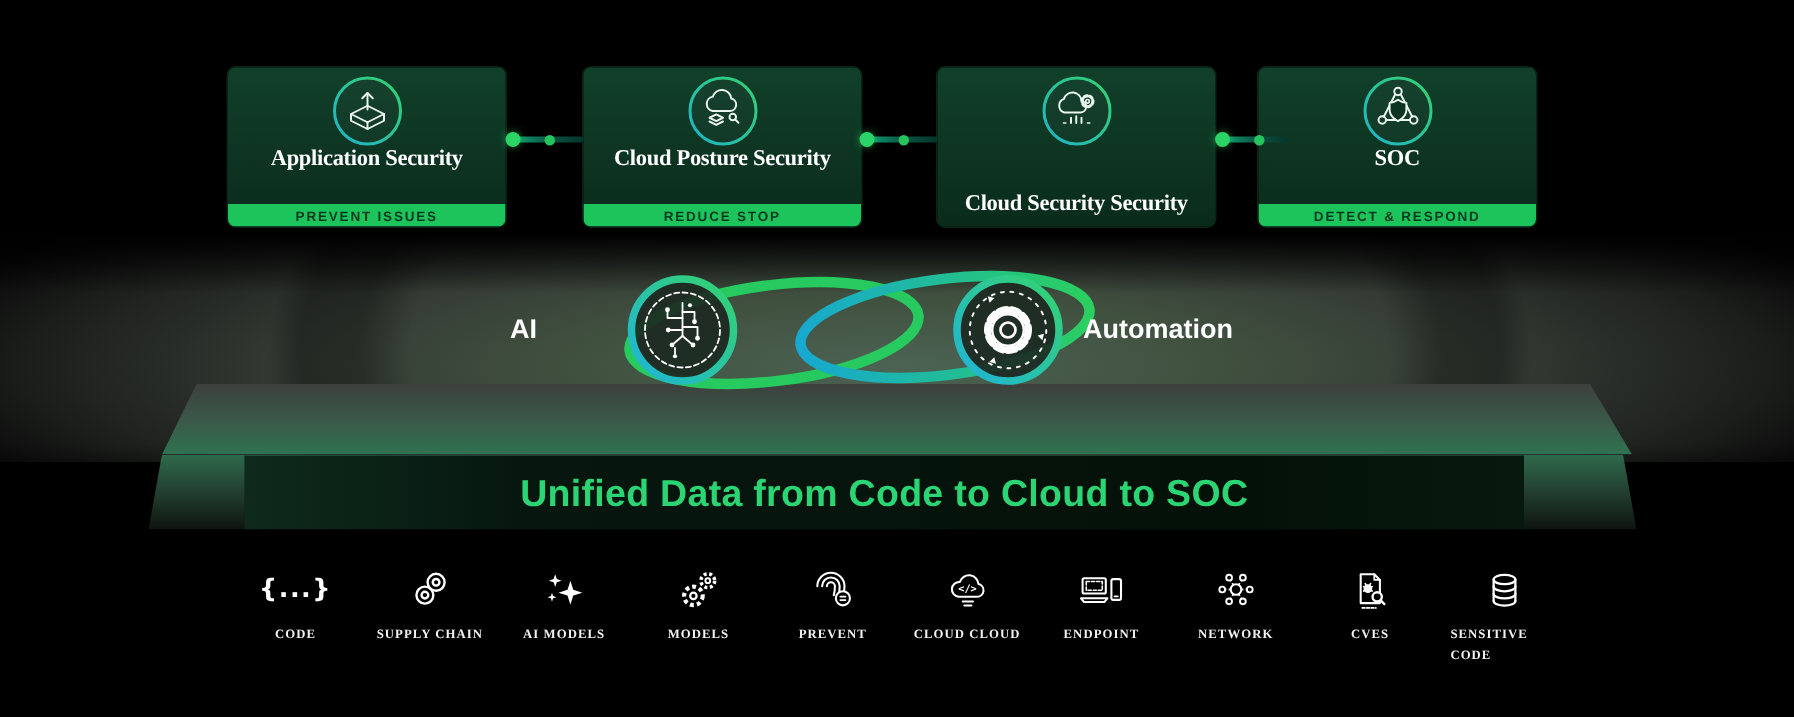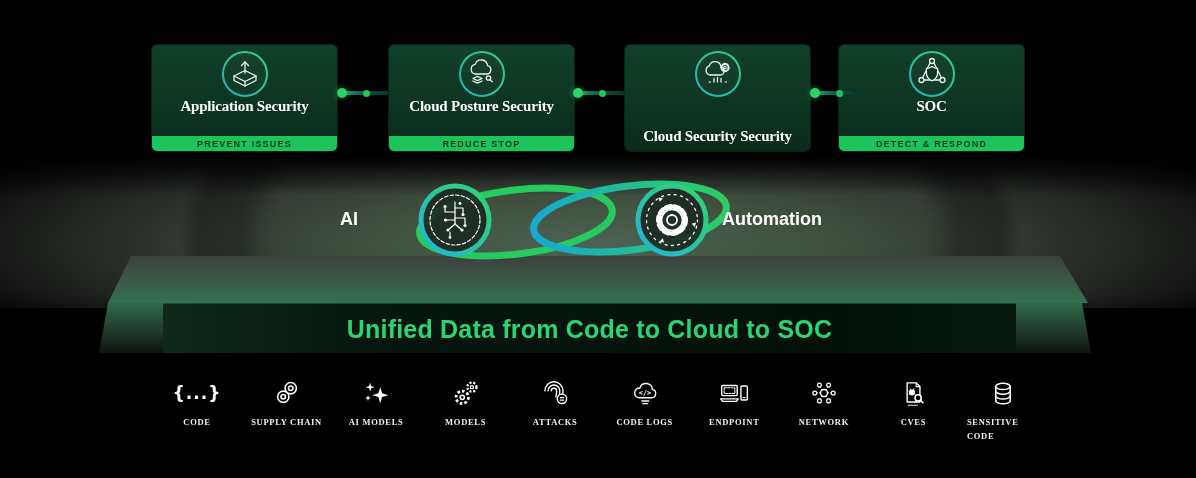--- a/index.html
+++ b/index.html
@@ -281,34 +281,34 @@
         <svg width="32" height="32" viewBox="0 0 30 30">
           <g stroke="#fff" stroke-width="1.3" fill="none" stroke-linecap="round">
             <path d="M5.5 13 a8.5 8.5 0 0 1 17 0 c0 3 -.4 5.5 -1.4 8"></path>
             <path d="M8.5 13 a5.5 5.5 0 0 1 11 0 c0 2.5 -.3 4.6 -1 6.8"></path>
             <path d="M11.5 13 a2.5 2.5 0 0 1 5 0 c0 2 -.2 3.8 -.7 5.6"></path>
             <circle cx="21.5" cy="20.5" r="4.4" fill="#000"></circle>
             <path d="M19.9 19.4 h3.2 M19.9 21.6 h3.2" stroke-width="1.1"></path>
           </g>
         </svg>
       </div>
-      <div class="src-label">ATTACKS</div>
+      <div class="src-label">PREVENT</div>
     </div>
 
     <div class="src">
       <div class="src-ic">
         <svg width="32" height="32" viewBox="0 0 30 30">
           <g stroke="#fff" stroke-width="1.3" fill="none" stroke-linejoin="round" stroke-linecap="round">
             <path d="M9.5 19.5 h11.5 a4 4 0 0 0 .9 -7.9 a6 6 0 0 0 -11.7 -1.3 A4.6 4.6 0 0 0 9.5 19.5 z"></path>
             <path d="M12 22.5 h6.5 M13 25 h4.5" stroke-width="1.2"></path>
           </g>
           <text x="15" y="16.6" font-size="6.4" font-weight="bold" text-anchor="middle" fill="#fff" font-family="DejaVu Sans Mono, monospace">&lt;/&gt;</text>
         </svg>
       </div>
-      <div class="src-label">CODE LOGS</div>
+      <div class="src-label">CLOUD CLOUD</div>
     </div>
 
     <div class="src">
       <div class="src-ic">
         <svg width="32" height="32" viewBox="0 0 30 30">
           <g stroke="#fff" stroke-width="1.3" fill="none" stroke-linejoin="round" stroke-linecap="round">
             <rect x="3.5" y="8" width="14.5" height="9.5" rx="1"></rect>
             <rect x="5.8" y="10" width="10" height="5.5" stroke-width="1" stroke-dasharray="2 1.2"></rect>
             <path d="M2.5 20.5 h16.5 l-1.8 2.3 H4.3 z"></path>
             <rect x="21.5" y="8.5" width="6" height="13" rx="1.2"></rect>

